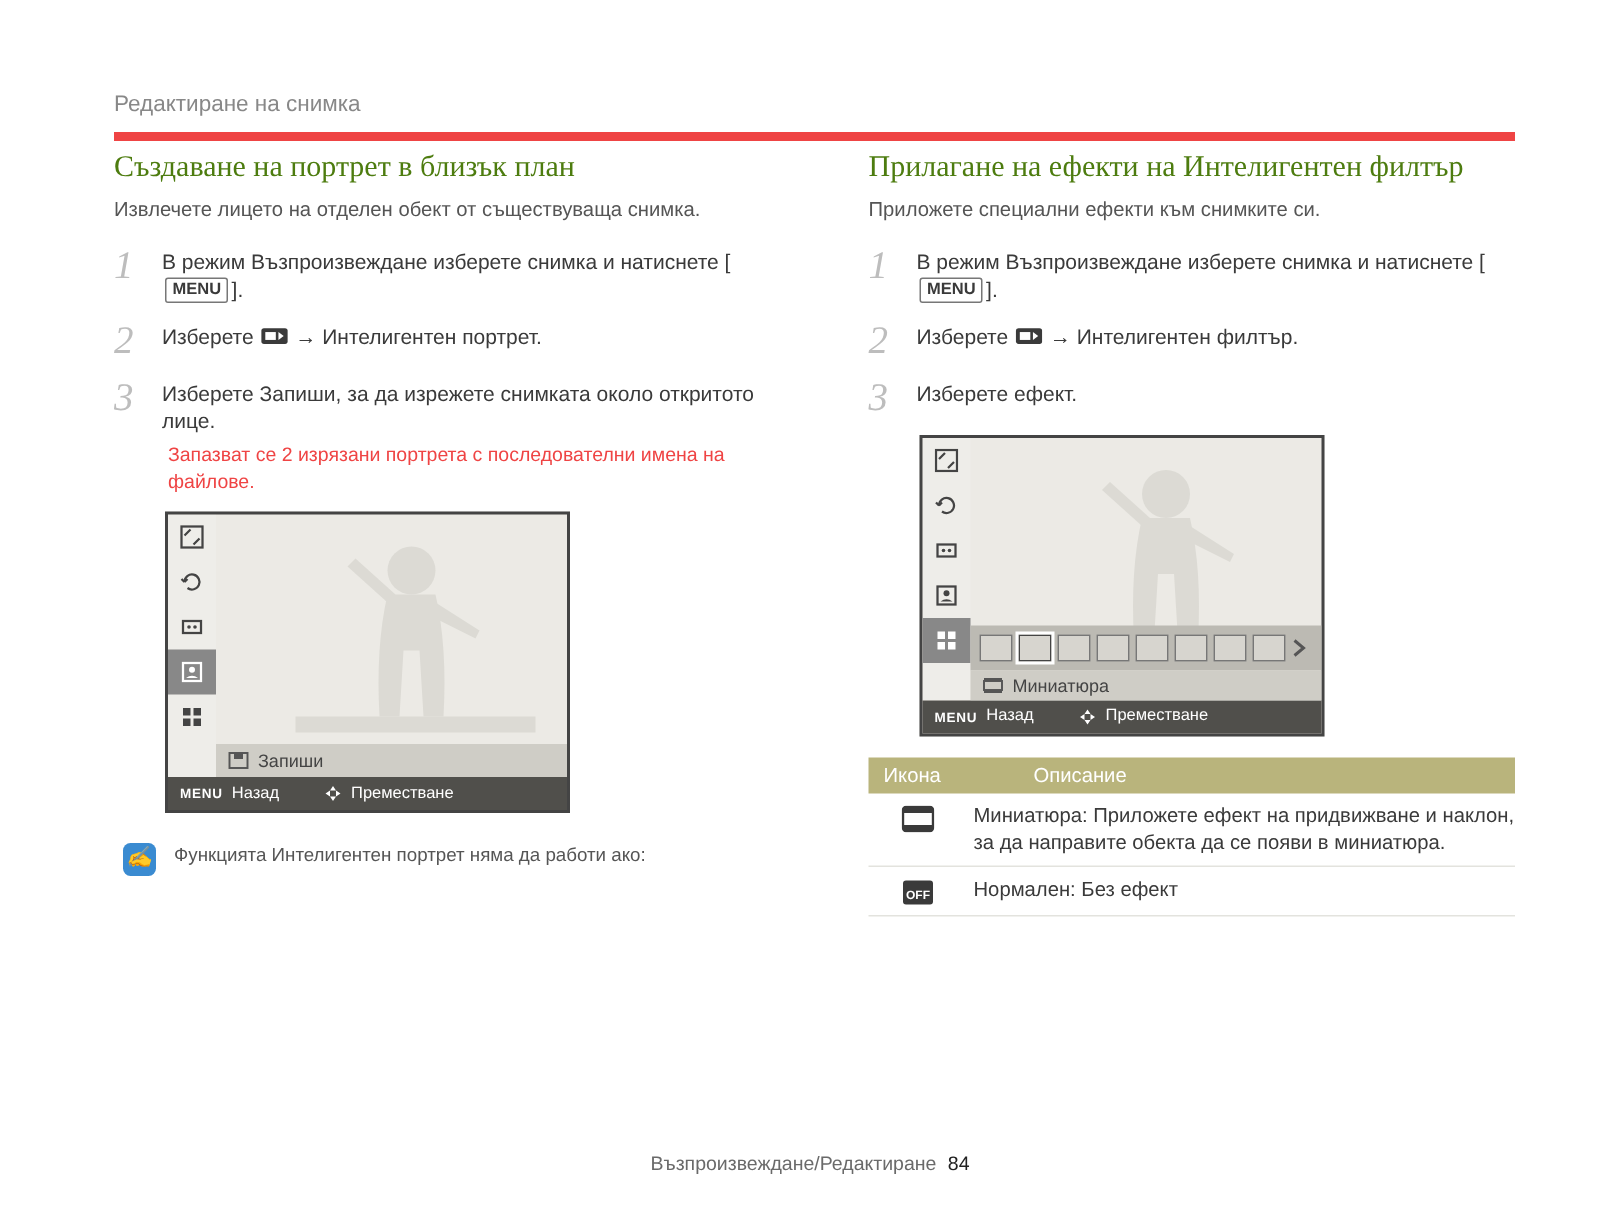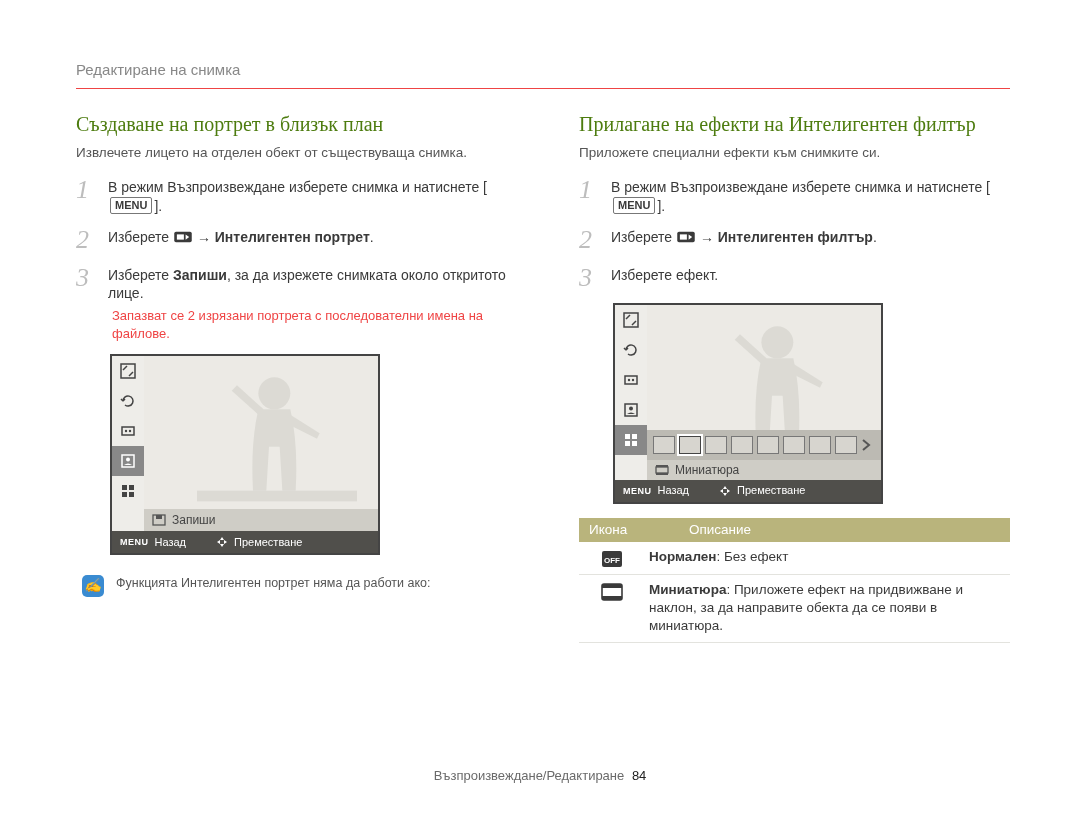--- a/index.html
+++ b/index.html
@@ -13,22 +13,22 @@
     line-height: 1.35;
     position: relative;
   }
   .page {
     padding: 60px 70px 0 76px;
   }
   .breadcrumb {
     color: #888;
     font-size: 15px;
     padding-bottom: 8px;
-    border-bottom: 1px solid #ef4444;
-    margin-bottom: 22px;
+    border-bottom: 6px solid #ef4444;
+    margin-bottom: 4px;
   }
   .columns {
     display: flex;
     gap: 72px;
   }
   .col { flex: 1; }
   h2.sect {
     color: #4d7c0f;
     font-weight: 400;
     font-size: 20px;
@@ -78,21 +78,21 @@
     position: relative;
     top: -1px;
   }
   .icon-inline {
     display: inline-flex;
     width: 18px; height: 14px;
     vertical-align: -2px;
     margin: 0 1px;
   }
   .icon-inline svg { width: 100%; height: 100%; }
-  .bold { font-weight: 700; }
+  .bold { font-weight: 400; }
 
   
   .screen {
     width: 270px;
     border: 2px solid #444;
     background: #eceae5;
     margin: 12px 0 14px 34px;
     position: relative;
   }
   .screen .main {
@@ -410,37 +410,37 @@
         </div>
       </div>
 
       <div class="tbl">
         <div class="thead">
           <div class="th1">Икона</div>
           <div class="th2">Описание</div>
         </div>
         <div class="trow">
           <div class="td1">
-            <svg class="cell-icon" viewBox="0 0 22 18">
-                <rect x="1" y="1" width="20" height="16" rx="2" fill="#3a3a3a"></rect>
-                <text x="11" y="13" fill="#fff" font-size="8" text-anchor="middle" font-weight="700">OFF</text>
-              </svg>
-          </div>
-          <div class="td2"><span class="bold">Нормален</span><span>: Без ефект</span></div>
-        </div>
-        <div class="trow">
-          <div class="td1">
             <svg class="cell-icon2" viewBox="0 0 22 18">
                 <rect x="1" y="1" width="20" height="16" rx="2" fill="none" stroke="#3a3a3a" stroke-width="1.6"></rect>
                 <rect x="1" y="1" width="20" height="4" fill="#3a3a3a"></rect>
                 <rect x="1" y="13" width="20" height="4" fill="#3a3a3a"></rect>
               </svg>
           </div>
           <div class="td2"><span class="bold">Миниатюра</span><span>: Приложете ефект на придвижване и наклон, за да направите обекта да се появи в миниатюра.</span></div>
         </div>
+        <div class="trow">
+          <div class="td1">
+            <svg class="cell-icon" viewBox="0 0 22 18">
+                <rect x="1" y="1" width="20" height="16" rx="2" fill="#3a3a3a"></rect>
+                <text x="11" y="13" fill="#fff" font-size="8" text-anchor="middle" font-weight="700">OFF</text>
+              </svg>
+          </div>
+          <div class="td2"><span class="bold">Нормален</span><span>: Без ефект</span></div>
+        </div>
       </div>
     </div>
   </div>
 </div>
 
 <div class="footer">
   <span>Възпроизвеждане/Редактиране</span>
   <span class="pn">84</span>
 </div>
 

